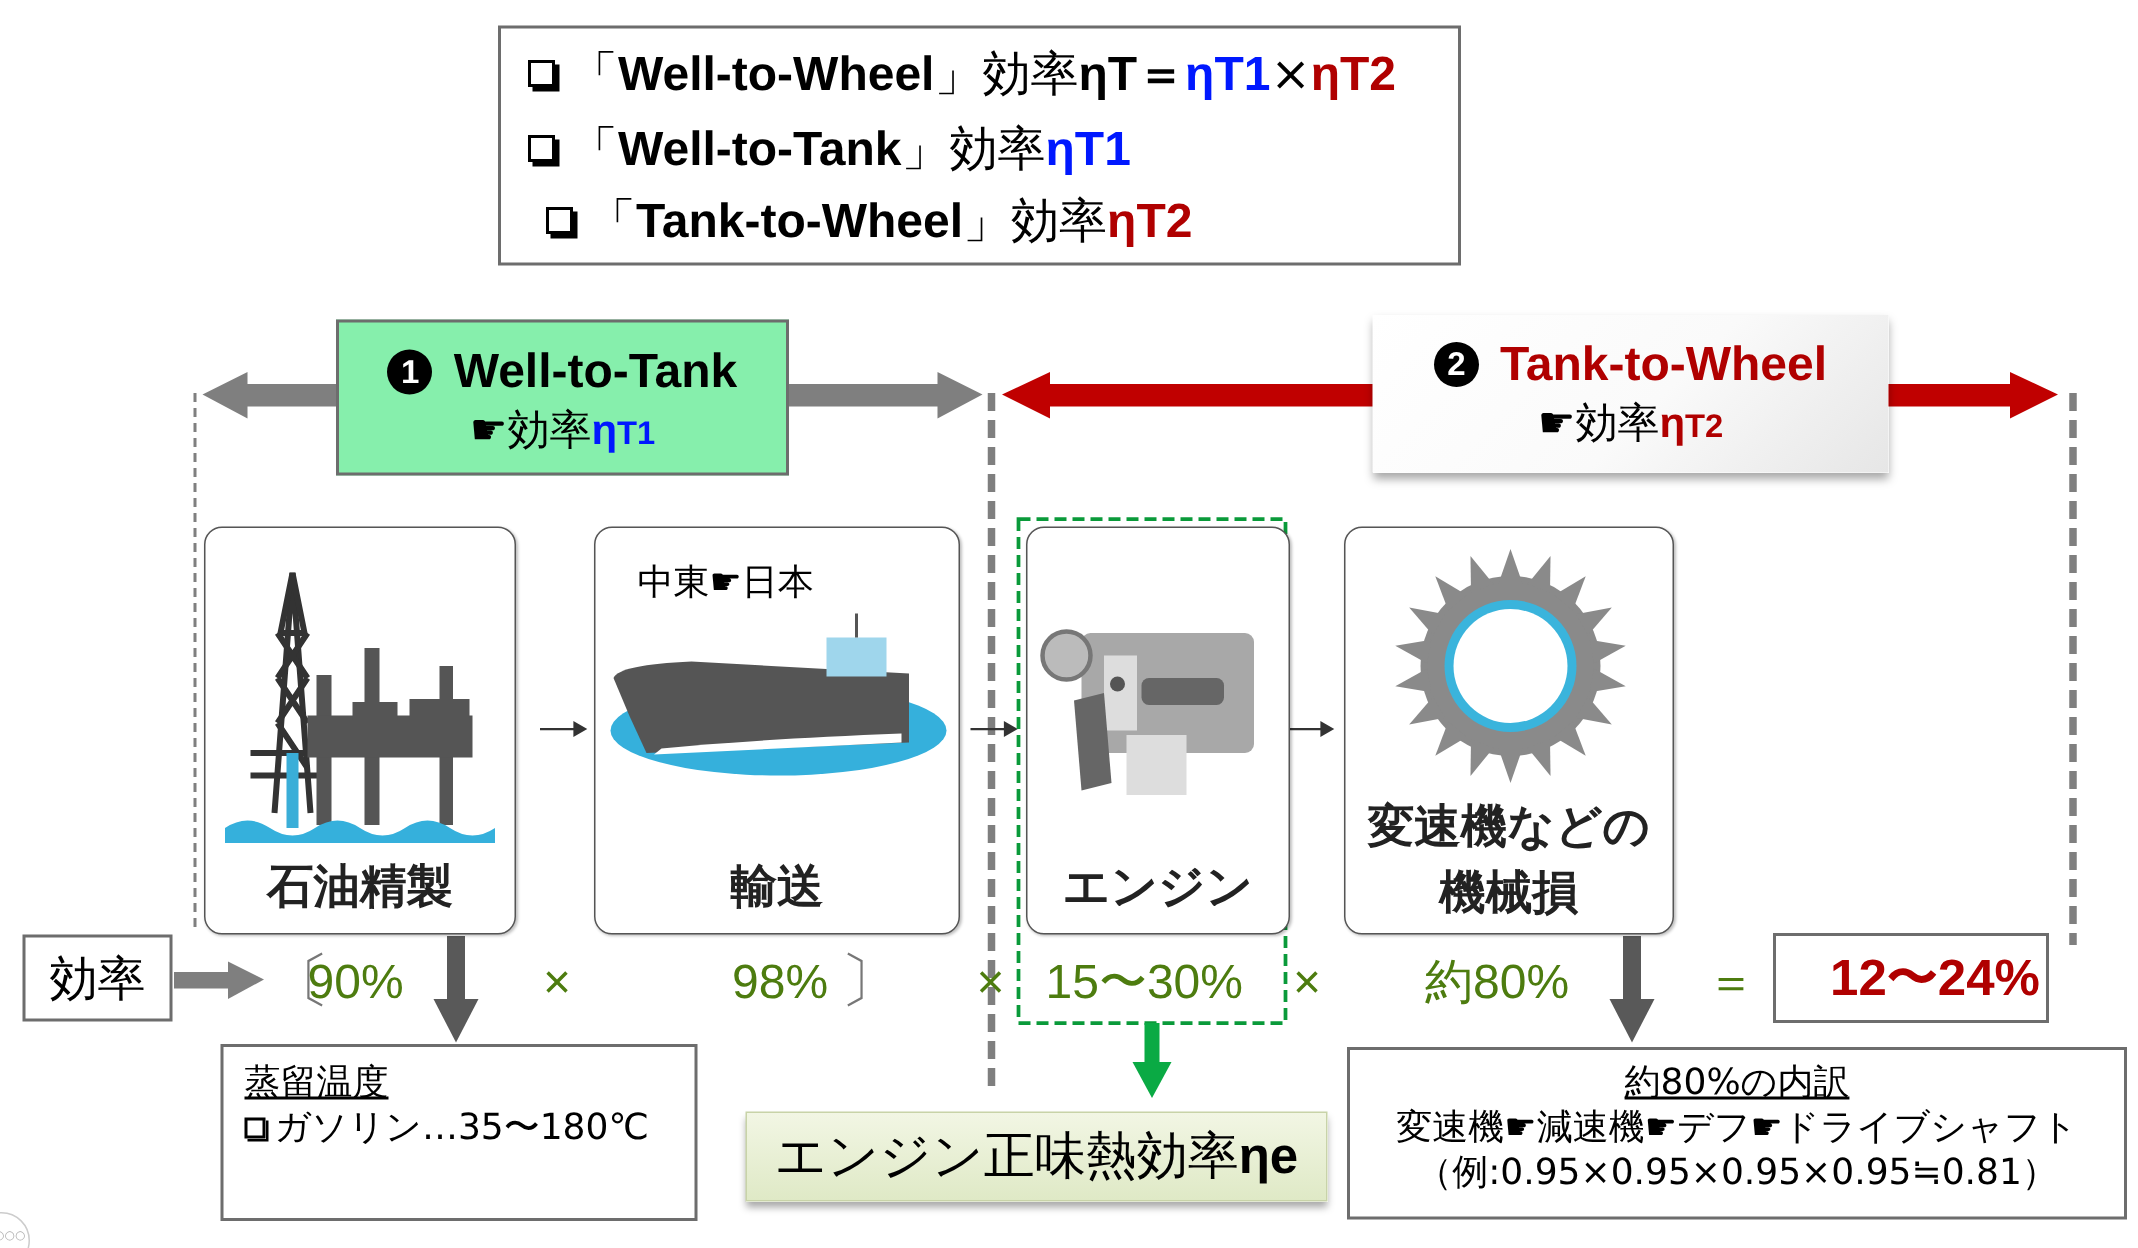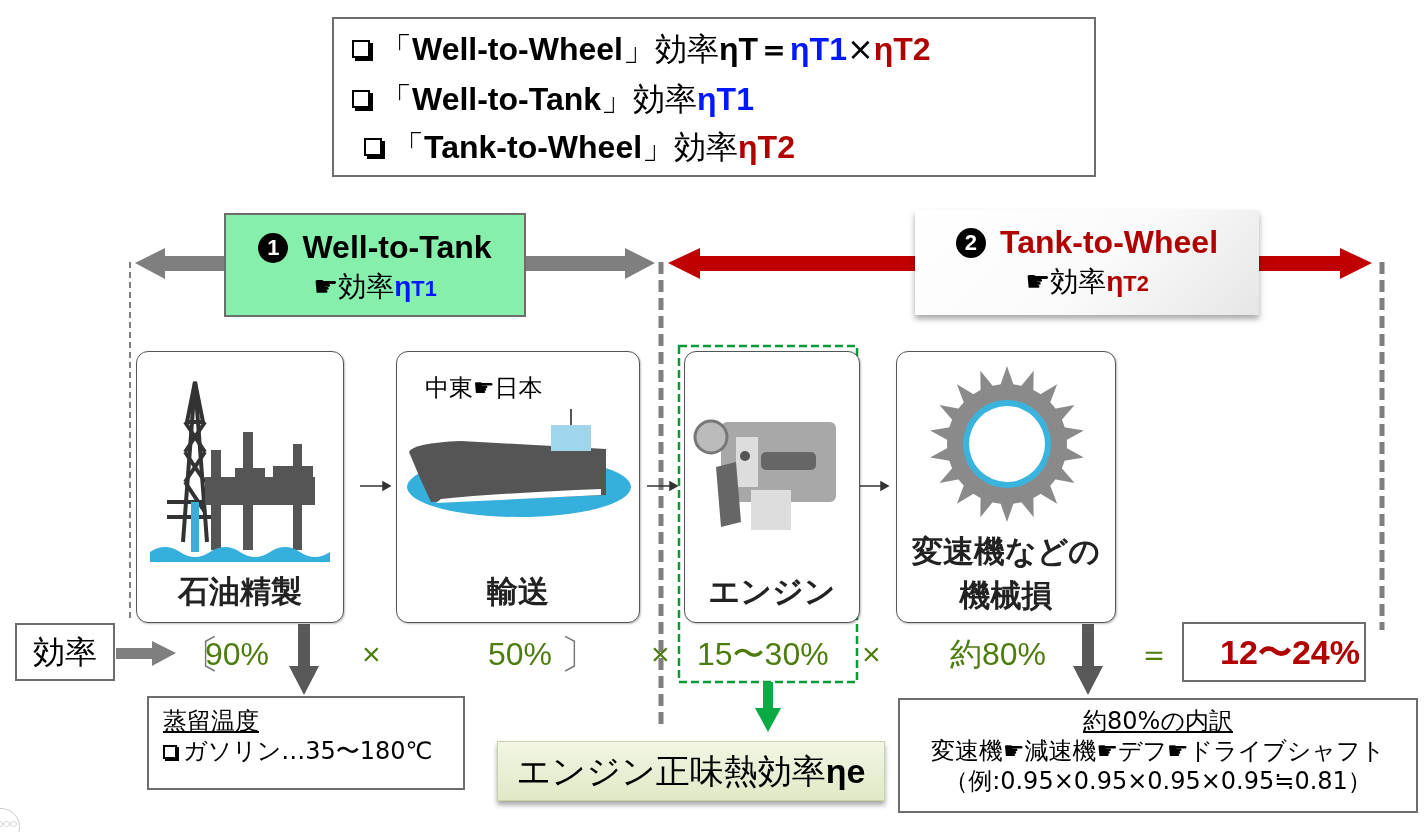--- a/index.html
+++ b/index.html
@@ -7,21 +7,21 @@
     width:1425px; height:832px; position:relative; overflow:hidden;
     background:#ffffff;
     font-family:"DejaVu Sans", "Liberation Sans", sans-serif;
     color:#000;
   }
   .abs { position:absolute; }
   .b { font-family:"Liberation Sans", "DejaVu Sans", sans-serif; font-weight:bold; }
 
   
   #legend {
-    left:332px; top:17px; width:764px; height:160px;
+    left:332px; top:17px; width:642px; height:160px;
     border:2px solid #6d6d6d; box-sizing:border-box; background:#fff;
   }
   .leg-line { position:absolute; left:18px; font-size:32px; line-height:40px; white-space:nowrap; }
   .cb { display:inline-block; width:18px; height:18px; border:2px solid #000; box-shadow:3px 3px 0 #000; margin-right:10px; vertical-align:2px; box-sizing:border-box; }
   .q { font-family:"DejaVu Sans", sans-serif; font-weight:normal; }
   .blue { color:#0018ff; }
   .red { color:#b00000; }
   .sub { font-size:0.78em; }
 
   
@@ -214,32 +214,32 @@
   </svg>
   <div class="card-label" style="top:178px;">変速機などの</div>
   <div class="card-label" style="top:222px;">機械損</div>
 </div>
 
 <div class="abs" style="left:15px;top:623px;width:100px;height:58px;border:2px solid #6d6d6d;box-sizing:border-box;font-size:32px;line-height:54px;text-align:center;background:#fff;">効率</div>
 
 <div class="abs eff-txt" style="left:180px;top:634px;color:#777;font-size:40px;line-height:40px;">〔</div>
 <div class="abs eff-txt" style="left:205px;top:634px;">90%</div>
 <div class="abs eff-txt" style="left:362px;top:634px;">×</div>
-<div class="abs eff-txt" style="left:488px;top:634px;">50%</div>
+<div class="abs eff-txt" style="left:488px;top:634px;">98%</div>
 <div class="abs eff-txt" style="left:560px;top:634px;color:#777;font-size:40px;line-height:40px;">〕</div>
 <div class="abs eff-txt" style="left:651px;top:634px;">×</div>
 <div class="abs eff-txt" style="left:697px;top:634px;">15〜30%</div>
 <div class="abs eff-txt" style="left:862px;top:634px;">×</div>
 <div class="abs eff-txt" style="left:950px;top:634px;">約80%</div>
 <div class="abs eff-txt" style="left:1138px;top:634px;">＝</div>
 <div class="abs" style="left:1182px;top:622px;width:184px;height:60px;border:2px solid #6d6d6d;box-sizing:border-box;background:#fff;text-align:center;">
   <span class="b red" style="font-size:34px;line-height:56px;margin-left:32px;">12〜24%</span>
 </div>
 
-<div class="abs note-box" style="left:147px;top:696px;width:318px;height:94px;padding:8px 0 0 14px;">
+<div class="abs note-box" style="left:147px;top:696px;width:318px;height:118px;padding:8px 0 0 14px;">
   <div class="l u">蒸留温度</div>
   <div class="l"><span class="cb-s"></span><span>ガソリン…35〜180℃</span></div>
 </div>
 
 <div id="ne-box" class="abs">
   <span>エンジン正味熱効率</span><span class="b">ηe</span>
 </div>
 
 <div class="abs note-box" style="left:898px;top:698px;width:520px;height:115px;padding-top:6px;text-align:center;">
   <div class="l u">約80%の内訳</div>

